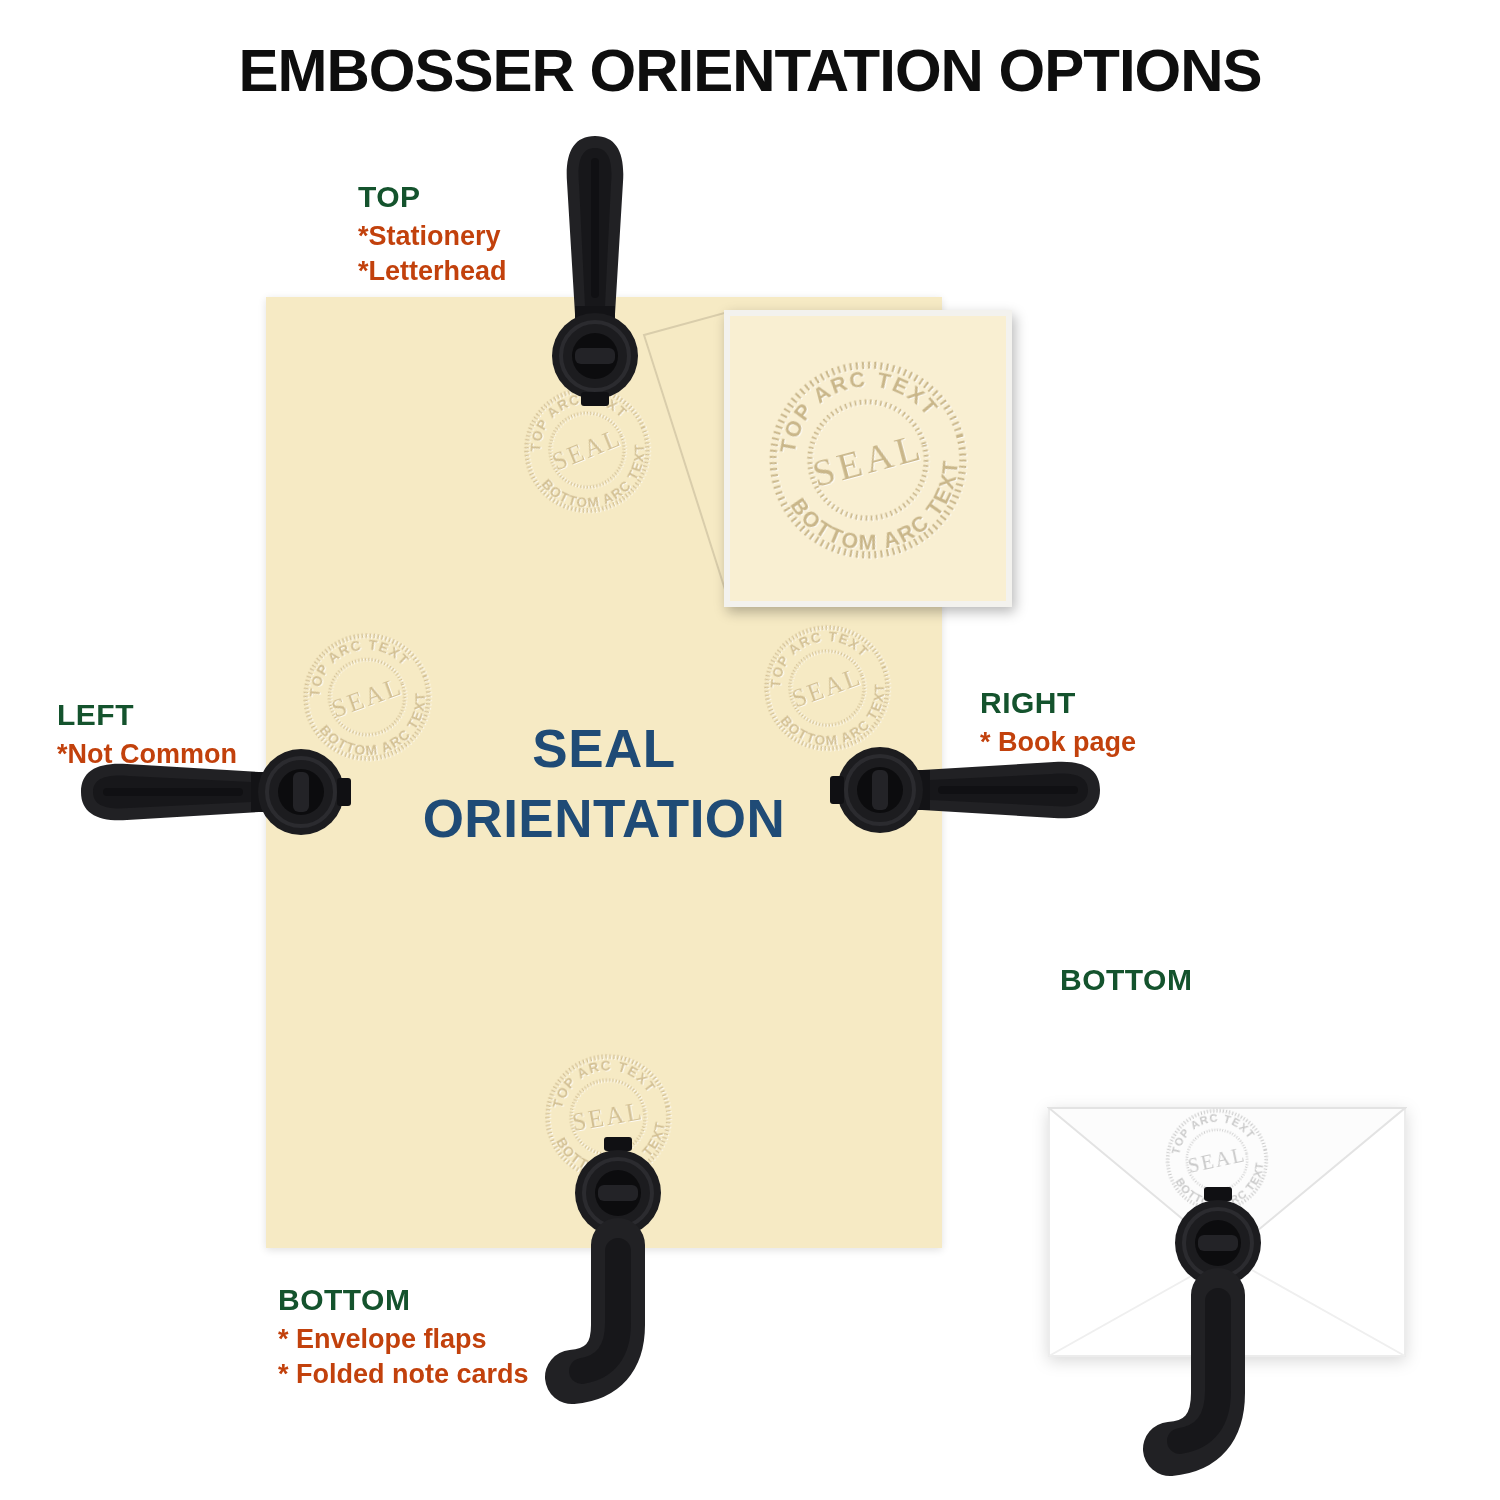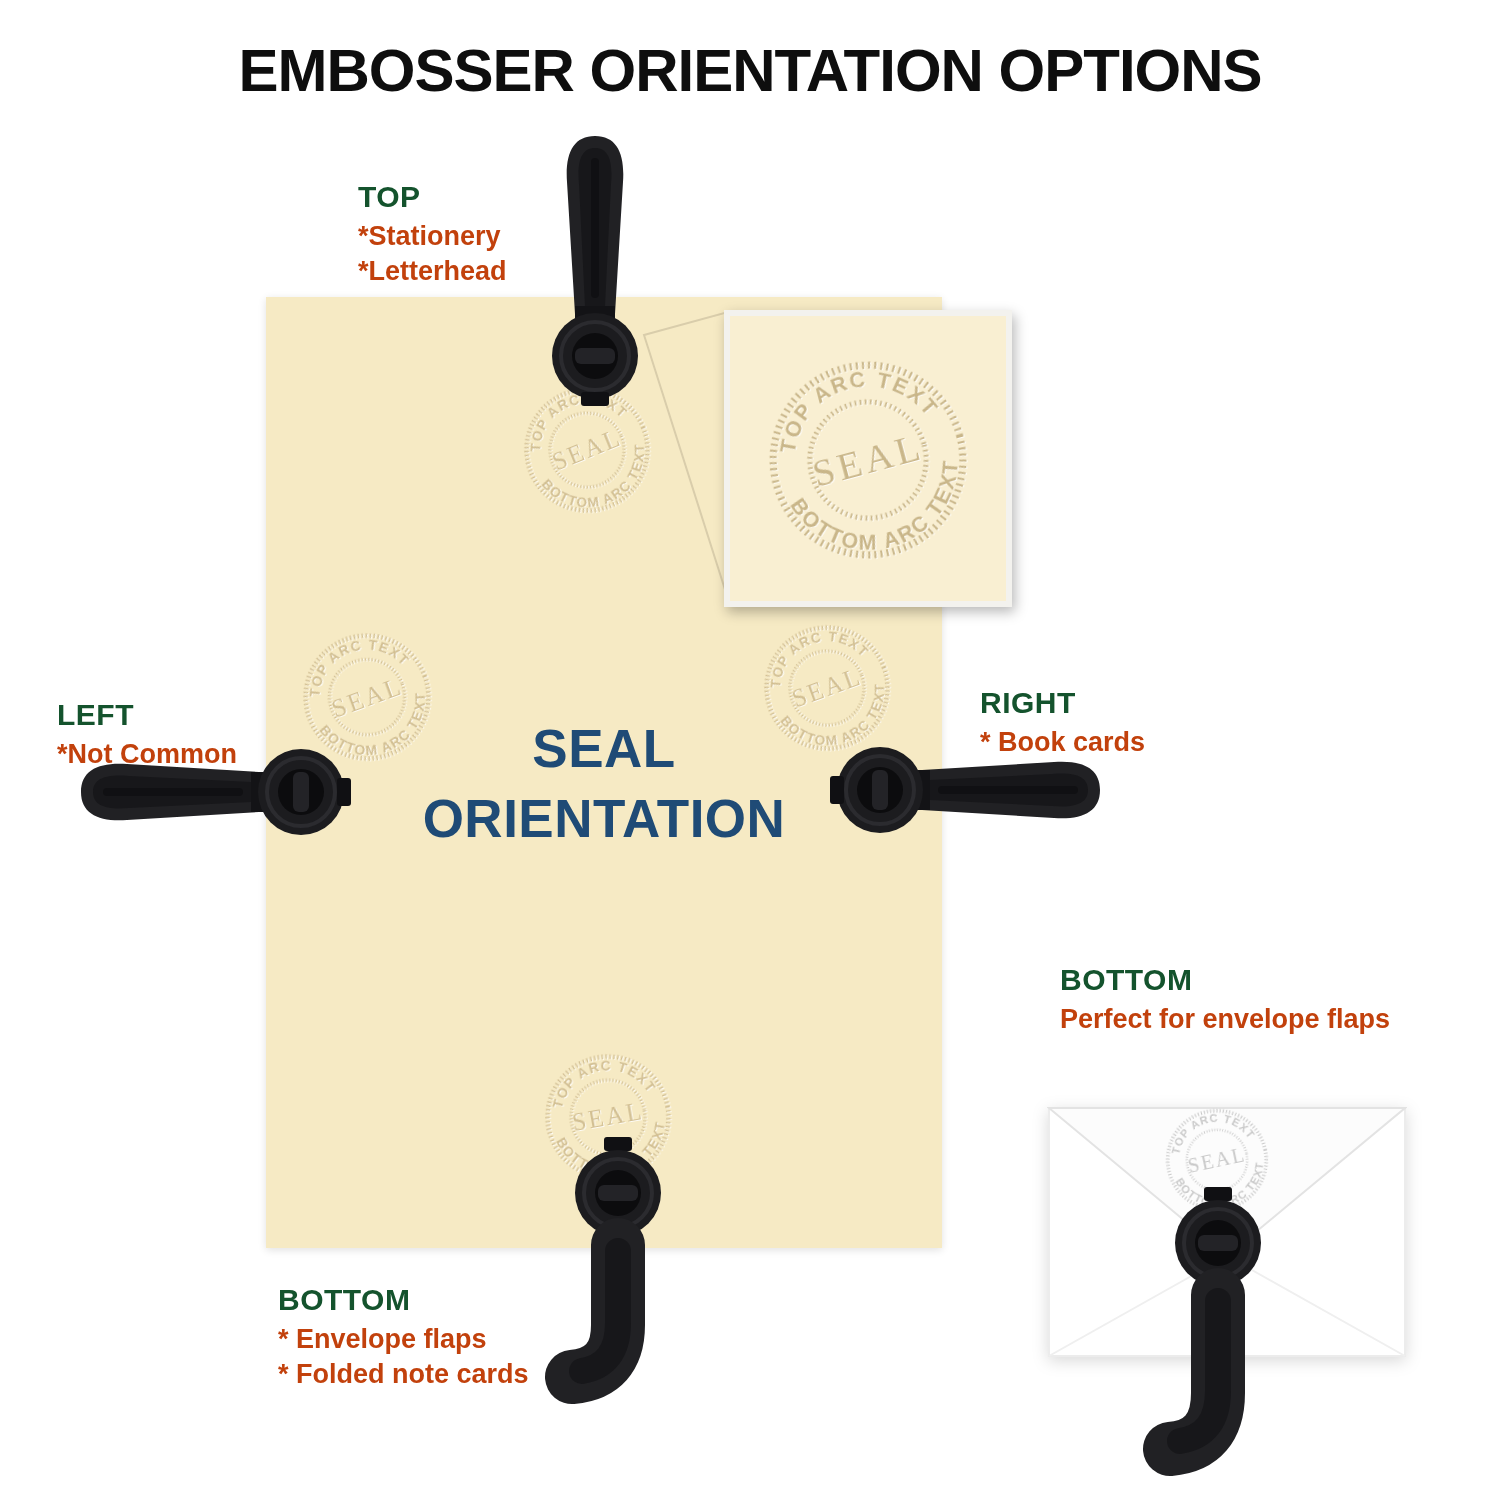--- a/index.html
+++ b/index.html
@@ -169,32 +169,31 @@
   <div class="i">*Letterhead</div>
 </div>
 
 <div class="abs label" style="left:57px;top:698px;">
   <div class="h">LEFT</div>
   <div class="i">*Not Common</div>
 </div>
 
 <div class="abs label" style="left:980px;top:686px;">
   <div class="h">RIGHT</div>
-  <div class="i">* Book cards</div>
+  <div class="i">* Book page</div>
 </div>
 
 <div class="abs label" style="left:278px;top:1283px;">
   <div class="h">BOTTOM</div>
   <div class="i">* Envelope flaps</div>
   <div class="i">* Folded note cards</div>
 </div>
 
 <div class="abs label" style="left:1060px;top:963px;">
   <div class="h">BOTTOM</div>
-  <div class="i">Perfect for envelope flaps</div>
 </div>
 
 <svg class="abs envelope" style="left:1047px;top:1106px;" width="360" height="252" viewBox="0 0 360 252">
   <rect x="2" y="2" width="356" height="248" fill="#ffffff" stroke="#ececec" stroke-width="2"></rect>
   <path d="M2,2 L180,150 L358,2 Z" fill="#fcfcfc" stroke="#e3e3e3" stroke-width="2"></path>
   <path d="M2,250 L180,150" stroke="#efefef" stroke-width="2" fill="none"></path>
   <path d="M358,250 L180,150" stroke="#efefef" stroke-width="2" fill="none"></path>
 </svg>
 
 <div class="abs seal" style="left:1164px;top:1107px;width:106px;height:106px;--rot:-12deg;z-index:2;"><svg viewBox="0 0 200 200" width="100%" height="100%">

